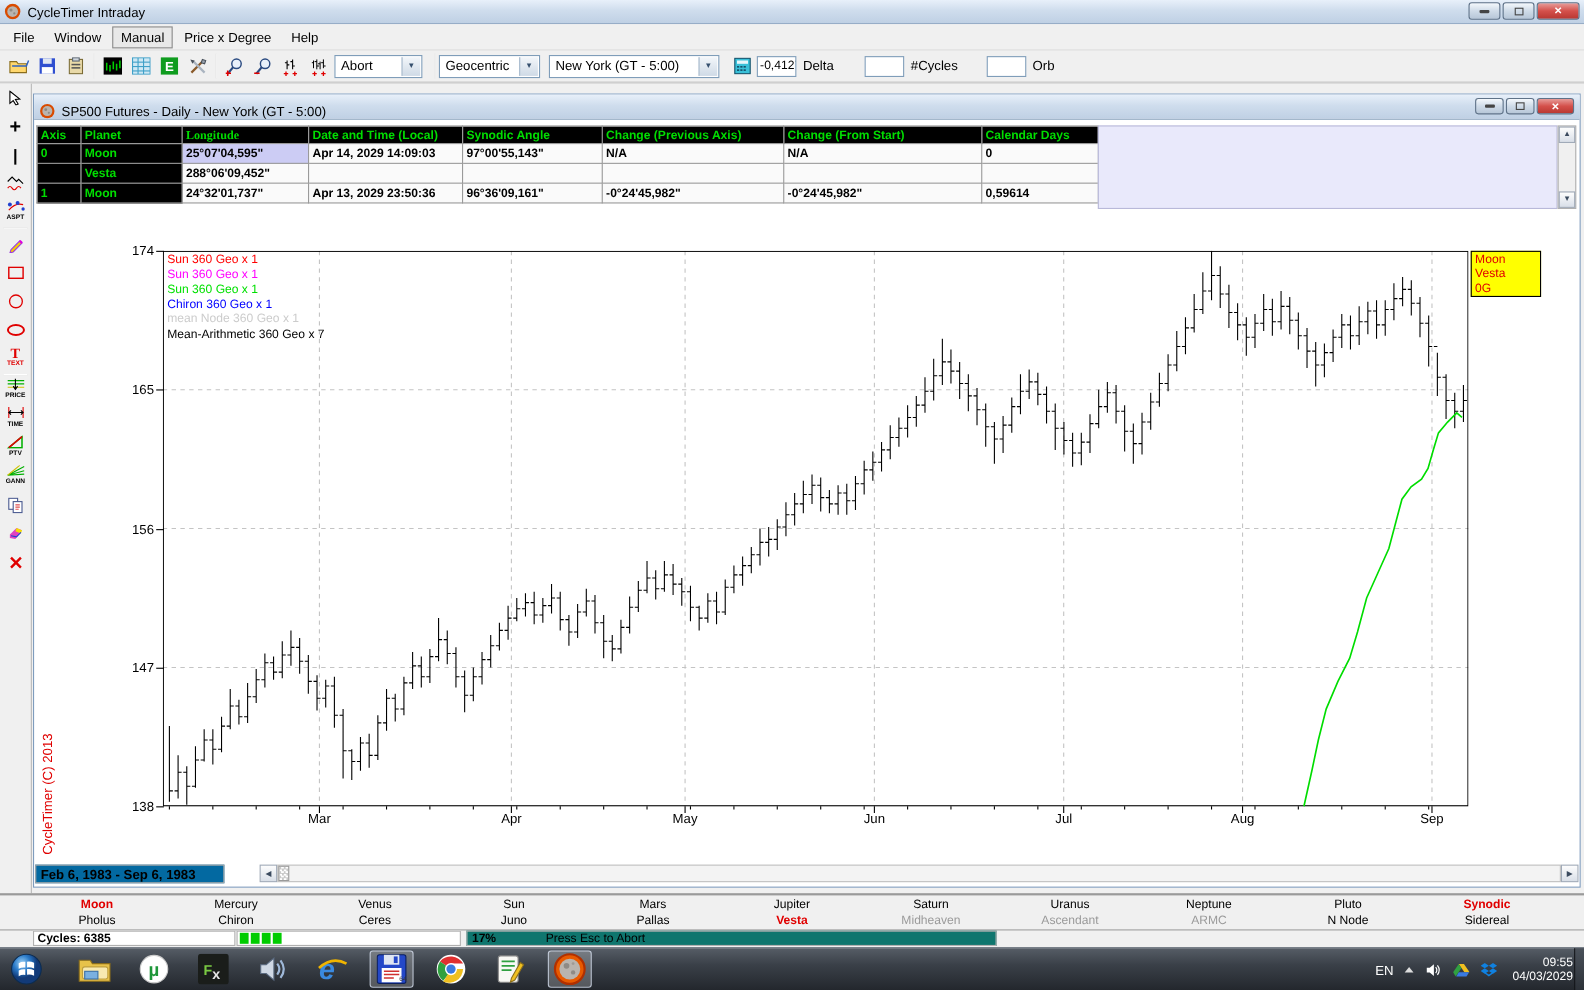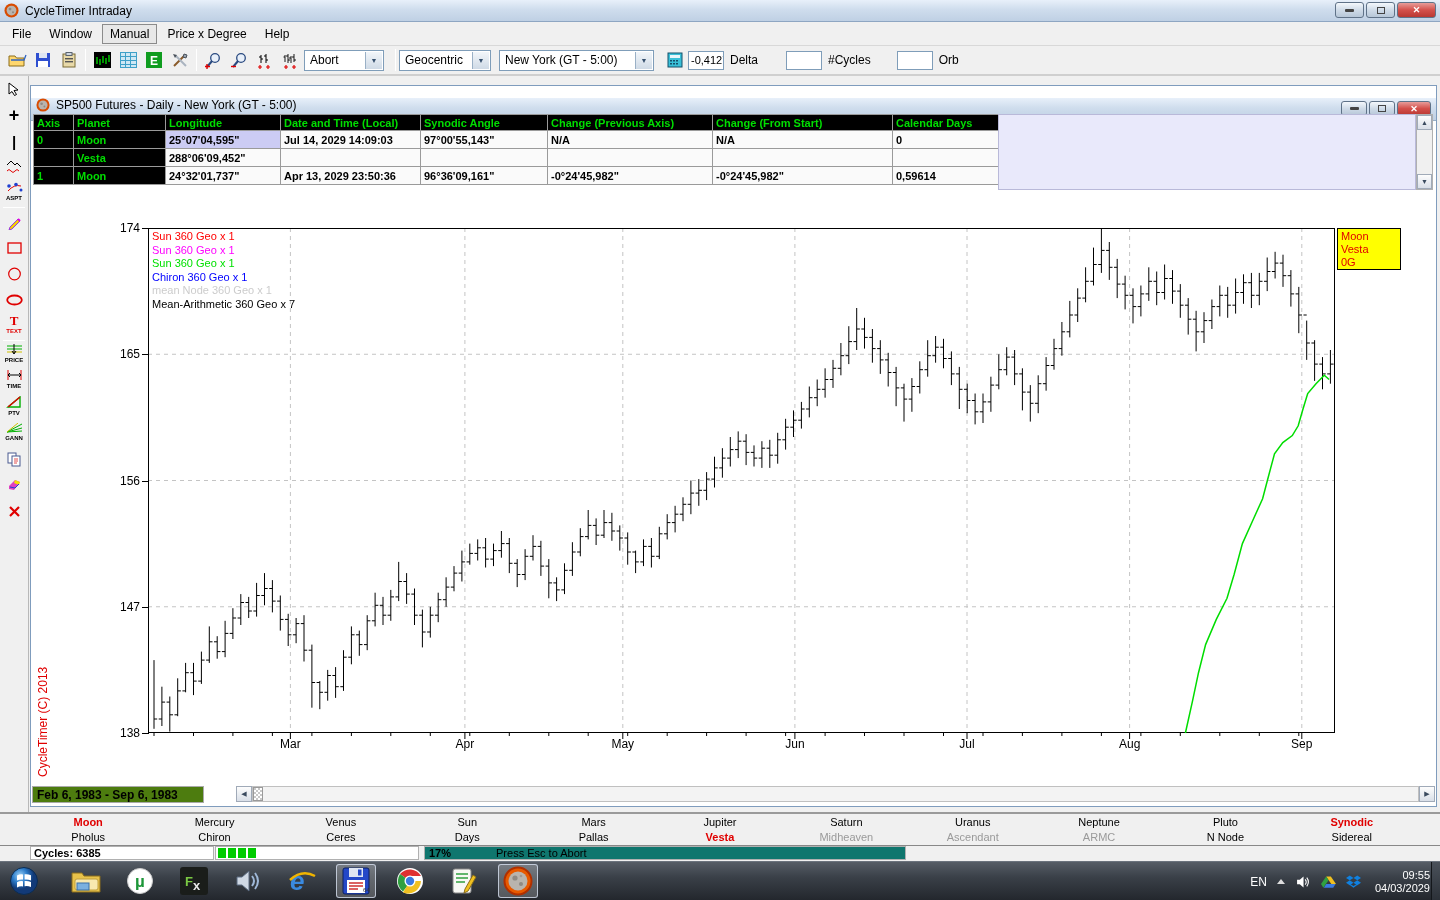--- a/index.html
+++ b/index.html
@@ -38,23 +38,23 @@
 
   
   #lefttools { left:0; top:76px; width:29px; height:784px; background:#f0f0f0; border-right:1px solid #b8b8b8; }
   .lt-item { width:28px; height:26px; display:flex; flex-direction:column; align-items:center; justify-content:center; font-size:13px; line-height:11px; }
   .lt-label { font-size:6px; font-weight:bold; color:#000; letter-spacing:0; }
   .lt-sep { height:1px; background:#c8c8c8; border-bottom:1px solid #fff; margin:1px 3px; }
   .red { color:#e00000; }
 
   
   #inner { left:30px; top:85px; width:1407px; height:722px; border:1px solid #7f9cbd; background:#fff; }
-  #inner-title { left:0; top:12px; width:100%; height:23px;
+  #inner-title { left:0; top:0; width:100%; height:23px;
     background:linear-gradient(#e8f0fa,#cfdded 45%,#bfd0e4); border-bottom:1px solid #9ab0c6;
-    display:flex; align-items:flex-start; font-size:12px; }
+    display:flex; align-items:flex-end; font-size:12px; }
   #inner-title .app-ic { margin:0 6px 0 5px; }
   .winbtns.inner { top:3px; right:5px; }
   .wbtn.sm { width:26px; height:15px; }
   .wbtn.sm.close { width:34px; }
 
   
   #ptable { left:2px; top:28px; border-collapse:collapse; font-size:11px; font-weight:bold; }
   #ptable td { border:1px solid #9a9a9a; height:18px; text-align:left; padding:0 3px; background:#fafafa; color:#000; }
   #ptable tr.hdr td { background:#000; color:#00dd00; height:16px; }
   #ptable td.dark { background:#000; color:#00dd00; }
@@ -70,21 +70,21 @@
   .ytick { position:absolute; width:7px; height:1px; background:#000; }
   .xlab { position:absolute; font-size:12px; color:#000; width:40px; text-align:center; }
   #legend { left:152px; top:230px; font-size:11px; line-height:13.5px; white-space:nowrap; }
   #overlaybox { left:1337px; top:228px; width:64px; height:42px; background:#ffff00; border:1px solid #000;
     font-size:11px; color:#e00000; line-height:13px; padding:1px 0 0 3px; }
   #watermark { left:36px; top:612px; width:16px; height:165px; color:#e00000; font-size:12px;
     writing-mode:vertical-rl; transform:rotate(180deg); text-align:left; white-space:nowrap; }
 
   
   #rangebar { left:32px; top:785px; width:1403px; height:18px; display:flex; align-items:center; }
-  #rangetext { width:172px; height:17px; background:#4d7c0f; border:1px solid #aaa; font-size:12px; font-weight:bold; padding:1px 4px; white-space:nowrap; }
+  #rangetext { width:172px; height:17px; background:#0369a1; border:1px solid #aaa; font-size:12px; font-weight:bold; padding:1px 4px; white-space:nowrap; }
   .hsb-btn { width:16px; height:16px; background:linear-gradient(#fdfdfd,#d9dfe8); border:1px solid #a0aab8;
     display:flex; align-items:center; justify-content:center; font-size:7px; color:#3a4a5e; }
   #hsb-track { flex:1; height:16px; background:#f3f3f3; border:1px solid #c0c0c0; position:relative; }
   #hsb-thumb { position:absolute; left:0; top:0; width:10px; height:14px;
     background:repeating-conic-gradient(#fff 0 25%,#c8c8c8 0 50%) 0 0/4px 4px; border:1px solid #9a9a9a; }
 
   
   #planetbar { left:0; top:812px; width:1440px; height:34px; background:#f0f0f0;
     border-top:2px solid #9a9a9a; border-bottom:1px solid #888; display:flex; padding:1px 25px 0 25px; }
   .pcol { flex:1; text-align:center; font-size:11px; line-height:15px; }
@@ -396,32 +396,32 @@
         </div>
       <div class="wbtn sm close">✕</div>
     </div>
   </div>
 
   <table id="ptable" class="abs">
       <tbody>
         <tr class="hdr">
           <td style="width: 40px;">Axis</td>
           <td style="width: 92px;">Planet</td>
-          <td style="width: 115px;">Longitude</td>
+          <td style="width: 115px; font-family: Liberation Serif, serif;">Longitude</td>
           <td style="width: 140px;">Date and Time (Local)</td>
           <td style="width: 127px;">Synodic Angle</td>
           <td style="width: 165px;">Change (Previous Axis)</td>
           <td style="width: 180px;">Change (From Start)</td>
           <td style="width: 106px;">Calendar Days</td>
         </tr>
         <tr>
           <td class="dark">0</td>
           <td class="dark">Moon</td>
           <td class="hl">25°07'04,595"</td>
-          <td>Jul 14, 2029   14:09:03</td>
+          <td>Apr 14, 2029   14:09:03</td>
           <td>97°00'55,143"</td>
           <td>N/A</td>
           <td>N/A</td>
           <td>0</td>
         </tr>
         <tr>
           <td class="dark"></td>
           <td class="dark">Vesta</td>
           <td>288°06'09,452"</td>
           <td></td>
@@ -519,21 +519,21 @@
     <div class="pcol">
       <span class="r1">Mercury</span>
       <span class="r2">Chiron</span>
     </div>
     <div class="pcol">
       <span class="r1">Venus</span>
       <span class="r2">Ceres</span>
     </div>
     <div class="pcol">
       <span class="r1">Sun</span>
-      <span class="r2">Days</span>
+      <span class="r2">Juno</span>
     </div>
     <div class="pcol">
       <span class="r1">Mars</span>
       <span class="r2">Pallas</span>
     </div>
     <div class="pcol">
       <span class="r1">Jupiter</span>
       <span class="r2 c-red">Vesta</span>
     </div>
     <div class="pcol">

